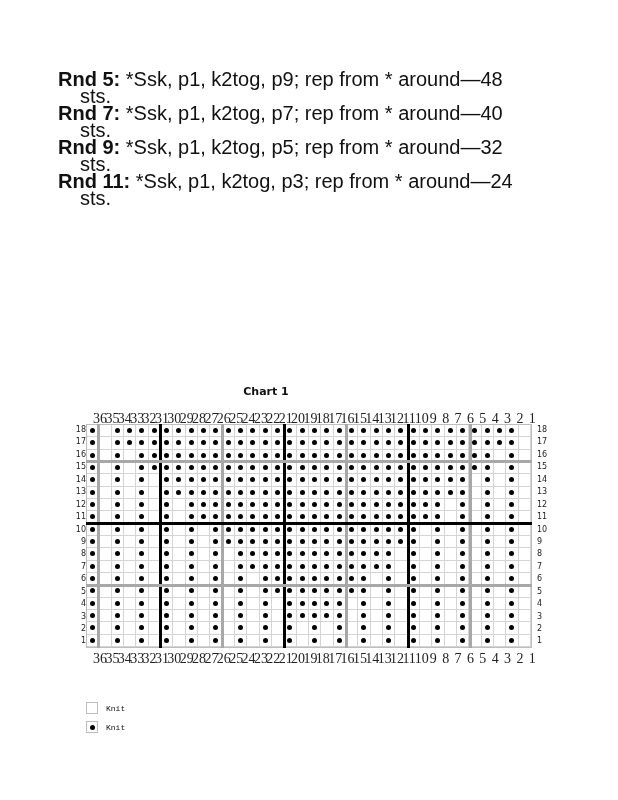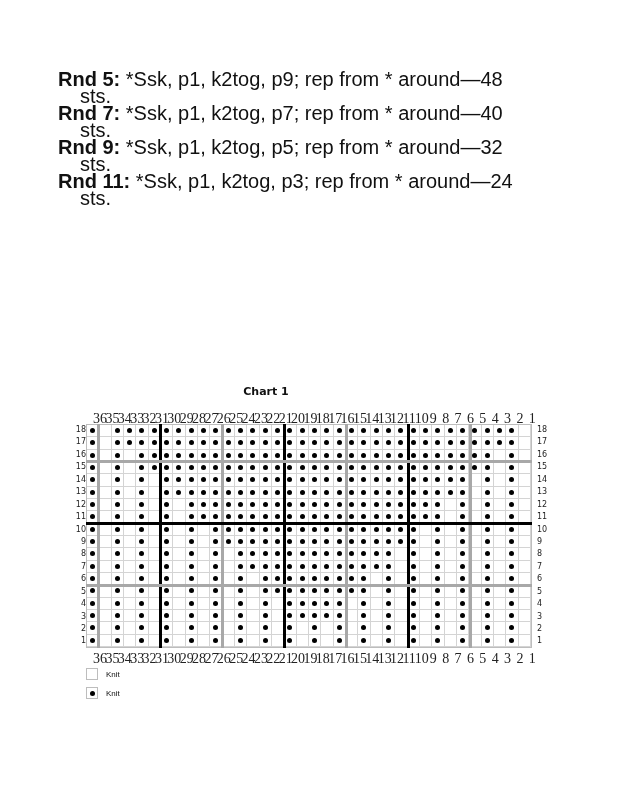--- a/index.html
+++ b/index.html
@@ -22,21 +22,21 @@
   .grid { position: absolute; left: 86px; top: 424px; width: 446px; height: 224px;
           display: grid; grid-template-columns: repeat(36, 1fr); grid-template-rows: repeat(18, 1fr);
           border: 1px solid #bdbdbd; box-sizing: border-box; }
   .cell { border-right: 1px solid #d4d4d4; border-bottom: 1px solid #d4d4d4; box-sizing: border-box;
           display: flex; align-items: center; justify-content: center; background: #fff; }
   .dot { width: 5px; height: 5px; border-radius: 50%; background: #000; }
   .vline { position: absolute; top: 424px; height: 224px; }
   .hline { position: absolute; left: 86px; width: 446px; }
   .grey { background: #a8a8a8; }
   .black { background: #000; }
-  .legend { position: absolute; left: 86px; top: 667px; font-family: Liberation Sans, sans-serif; font-size: 8px; }
+  .legend { position: absolute; left: 86px; top: 701px; font-family: Liberation Mono, monospace; font-size: 8px; }
   .legend-item { display: flex; align-items: center; height: 14px; margin-bottom: 5px; }
   .legend-box { width: 12px; height: 12px; border: 1px solid #bdbdbd; box-sizing: border-box;
                 display: flex; align-items: center; justify-content: center; margin-right: 8px; }
 </style>
 </head>
 <body>
 
 <div class="instructions" id="instructions">
     <p class="rnd"><b>Rnd 5:</b><span> *Ssk, p1, k2tog, p9; rep from * around—48 sts.</span></p>
     <p class="rnd"><b>Rnd 7:</b><span> *Ssk, p1, k2tog, p7; rep from * around—40 sts.</span></p>

